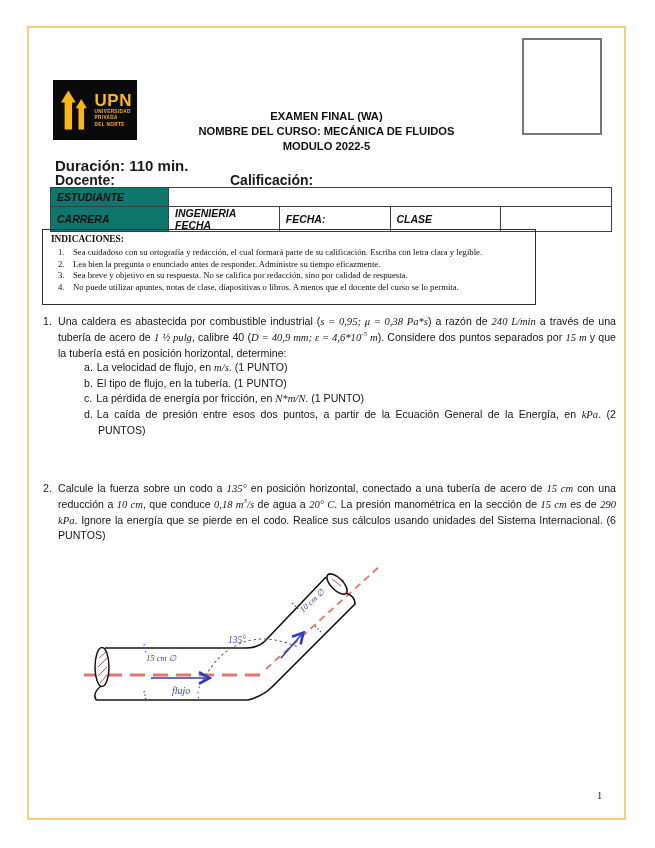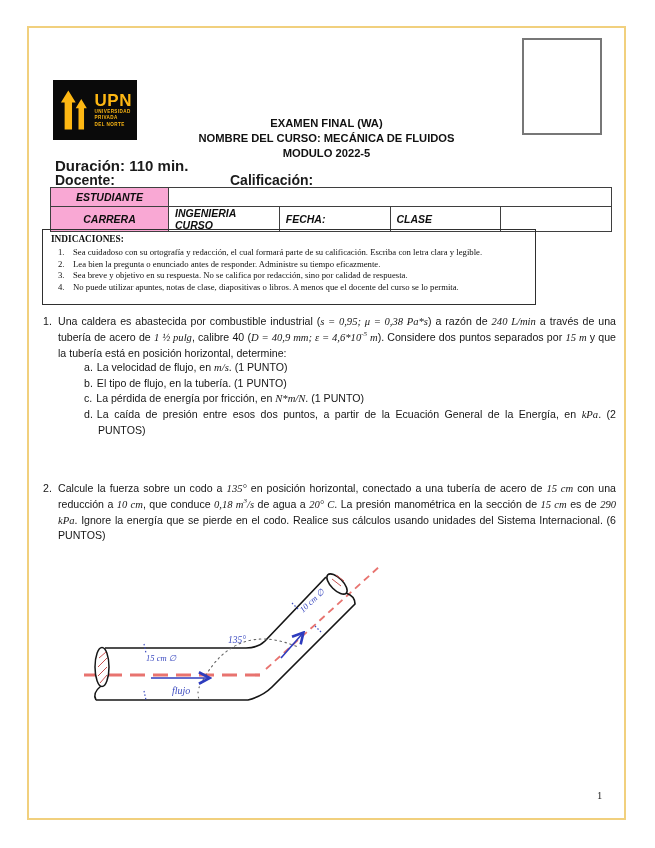--- a/index.html
+++ b/index.html
@@ -12,33 +12,33 @@
   
   .logo { position:absolute; left:53px; top:70px; width:84px; height:60px;
           background:#0a0a0a; display:flex; align-items:center; padding:6px 5px 6px 7px; gap:5px;margin-top:10px; }
   .logo-brand { font-size:17px; font-weight:bold; color:#fdb713; line-height:15px; letter-spacing:.5px; }
   .logo-sub span { display:block; font-size:4.6px; font-weight:bold; color:#fdb713;
                    letter-spacing:.4px; line-height:5.6px; margin-top:1px; }
 
   .grade-box { position:absolute; left:522px; top:38px; width:80px; height:97px;
                border:2px solid #777; background:#fff; }
 
-  .title-block { position:absolute; left:27px; top:116px; width:599px; text-align:center;
+  .title-block { position:absolute; left:27px; top:109px; width:599px; text-align:center;
                  font-weight:bold; font-size:11.2px; line-height:15px; color:#111; }
 
   .duration { position:absolute; left:55px; top:157px; font-weight:bold; font-size:15px; }
   .docente-row { position:absolute; left:55px; top:172px; width:520px; font-weight:bold; font-size:14px; }
   .docente-row .calif { position:absolute; left:175px; top:0; }
 
   
   .info-table { position:absolute; left:50px; top:187px; width:562px; border-collapse:collapse;
                 font-size:10.5px; font-weight:bold; font-style:italic; color:#0e0e0e; table-layout:fixed; }
   .info-table td { border:1px solid #3f3f3f; height:19px; padding:0 6px; overflow:hidden; }
   .info-table { border:1.5px solid #3f3f3f; }
-  .info-table .lbl { background:#f9a8d4;text-align:center; }
+  .info-table .lbl { background:#0f766e; }
 
   
   .indic { position:absolute; left:42px; top:229px; width:494px; height:76px;
            border:1.5px solid #2f2f2f; padding:4px 8px 0 8px;
            font-family:"Liberation Serif",serif; font-size:8.7px; line-height:11.8px; color:#101010; }
   .indic-title { font-weight:bold; font-size:9.3px; margin-bottom:1px; }
   .indic-item { display:flex; }
   .indic-item .n { flex:none; width:22px; padding-left:7px; }
 
   
@@ -97,21 +97,21 @@
   </div>
 
   <table class="info-table">
     <tbody>
         <tr>
       <td class="lbl" style="width:118px">ESTUDIANTE</td>
       <td colspan="4"></td>
     </tr>
     <tr>
       <td class="lbl" style="width:118px">CARRERA</td>
-      <td style="width:126px">INGENIERIA CURSO</td>
+      <td style="width:126px">INGENIERIA FECHA</td>
       <td style="width:222px">FECHA:</td>
       <td style="width:49px">CLASE</td>
       <td></td>
     </tr>
   </tbody>
     </table>
 
   <div class="indic">
     <div class="indic-title">INDICACIONES:</div>
     <div class="indic-item">

